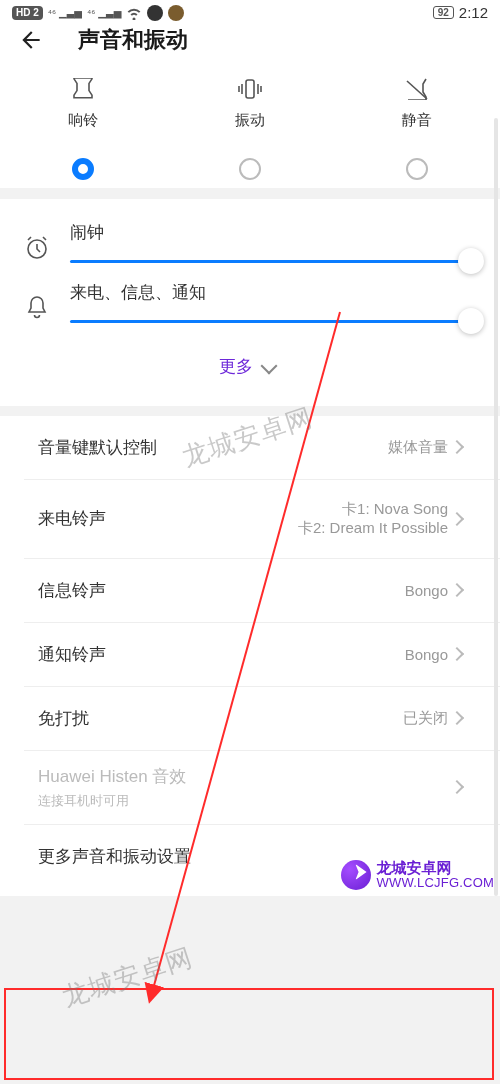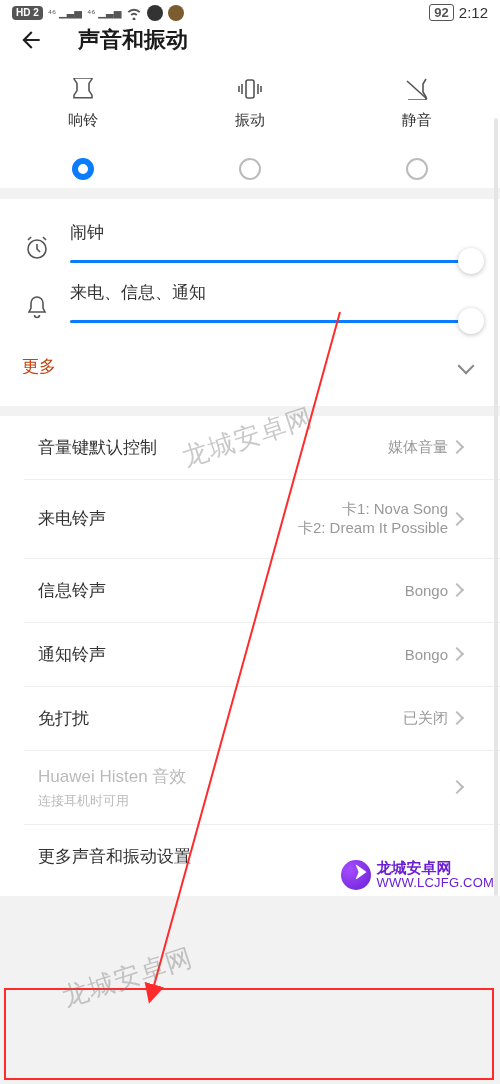--- a/index.html
+++ b/index.html
@@ -4,39 +4,39 @@
 <style>
   * { box-sizing: border-box; margin: 0; padding: 0; }
   html, body { width: 500px; height: 1084px; font-family: -apple-system, "Helvetica Neue", Arial, sans-serif; background: #f2f2f2; overflow: hidden; }
   .screen { width: 500px; height: 896px; background: #fff; position: relative; display: flex; flex-direction: column; }
   .status-bar { height: 34px; display: flex; align-items: center; justify-content: space-between; padding: 0 12px; font-size: 14px; color: #333; }
   .status-left { display: flex; align-items: center; gap: 5px; }
   .status-right { display: flex; align-items: center; gap: 5px; }
   .pill { display: inline-flex; align-items: center; justify-content: center; background: #555; color: #fff; border-radius: 4px; font-size: 10px; padding: 1px 4px; font-weight: 600; height: 14px; }
   .sig { font-size: 10px; color: #555; }
   .circ { width: 16px; height: 16px; border-radius: 50%; background: #333; display: inline-block; }
-  .batt { border: 1px solid #555; border-radius: 3px; padding: 0 4px; font-size: 13px; font-weight: 600; color: #555; }
+  .batt { border: 1px solid #555; border-radius: 3px; padding: 0 4px; font-size: 10px; font-weight: 600; color: #555; }
   .header { display: flex; align-items: flex-start; height: 64px; padding: 0 16px; gap: 20px; }
   .back { width: 30px; height: 30px; display: flex; align-items: center; justify-content: center; }
   .title { font-size: 22px; font-weight: 600; margin-left: 12px; color: #1a1a1a; }
   .modes { display: flex; justify-content: space-around; padding: 4px 0 8px; }
   .mode { flex: 1; display: flex; flex-direction: column; align-items: center; gap: 10px; }
   .mode-icon { width: 30px; height: 24px; display: flex; align-items: center; justify-content: center; color: #555; }
   .mode-label { font-size: 15px; color: #333; }
   .radio { width: 22px; height: 22px; border-radius: 50%; border: 2px solid #bbb; margin-top: 18px; position: relative; }
   .radio.active { border-color: #0a7cff; border-width: 6px; }
   .divider-gap { height: 14px; background: #f2f2f2; }
   .sliders { padding: 22px 28px 10px 22px; }
   .slider-row { display: flex; align-items: flex-start; gap: 18px; margin-bottom: 18px; }
   .slider-icon { width: 30px; height: 30px; margin-top: 12px; color: #555; display: flex; align-items: center; justify-content: center; }
   .slider-body { flex: 1; }
   .slider-label { font-size: 17px; color: #333; margin-bottom: 16px; }
   .slider-track { height: 3px; background: #0a7cff; position: relative; border-radius: 2px; }
   .slider-thumb { position: absolute; right: -12px; top: -12px; width: 26px; height: 26px; border-radius: 50%; background: #fff; box-shadow: 0 1px 5px rgba(0,0,0,0.25); }
-  .more-row { display: flex; align-items: center; justify-content: space-between; gap: 8px; padding: 14px 0 18px; color: #c2410c; font-size: 17px; }
+  .more-row { display: flex; align-items: center; justify-content: center; gap: 8px; padding: 14px 0 18px; color: #6d28d9; font-size: 17px; }
   .list { background: #fff; }
   .list-item { display: flex; align-items: center; justify-content: space-between; padding: 20px 38px; min-height: 60px; position: relative; }
   .list-item .left { font-size: 17px; color: #333; }
   .list-item .left .sub { font-size: 13px; color: #999; margin-top: 4px; }
   .list-item .right { display: flex; align-items: center; gap: 4px; font-size: 15px; color: #999; text-align: right; }
   .right-col { display: flex; flex-direction: column; align-items: flex-end; }
   .chev { width: 10px; height: 10px; border-top: 2px solid #bbb; border-right: 2px solid #bbb; transform: rotate(45deg); flex-shrink: 0; }
   .chev-down { width: 12px; height: 12px; border-bottom: 2px solid #888; border-right: 2px solid #888; transform: rotate(45deg); margin-left: 2px; }
   .sep { height: 1px; background: #eee; margin-left: 24px; }
   .disabled .left, .disabled .left .sub { color: #bbb; }

